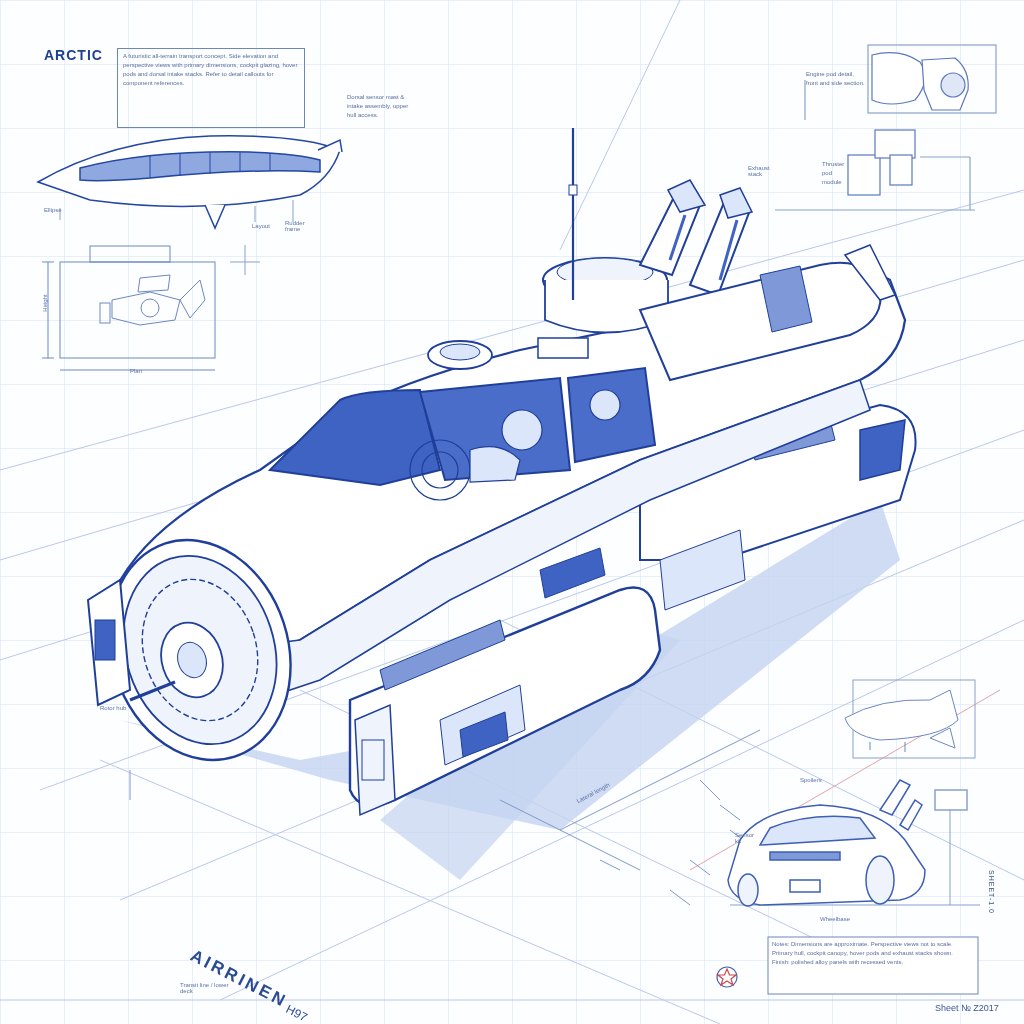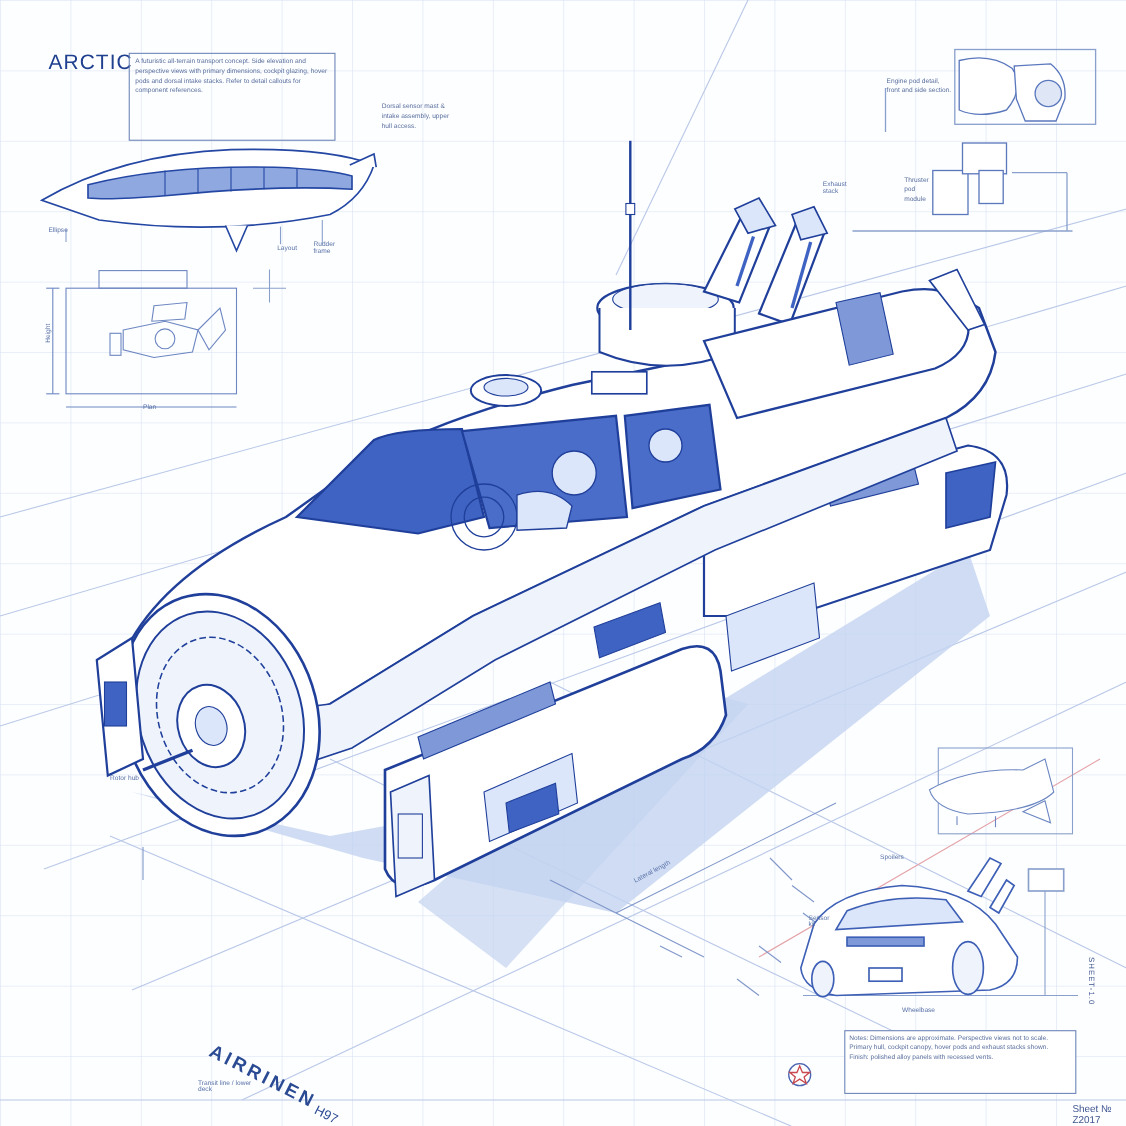--- a/index.html
+++ b/index.html
@@ -1,25 +1,25 @@
 <!DOCTYPE html>
 <html><head>
 <meta charset="utf-8">
 <style>
   html,body{margin:0;padding:0;background:#ffffff;}
   body{width:1024px;height:1024px;position:relative;overflow:hidden;font-family:"Liberation Sans",sans-serif;}
   .sheet{position:absolute;inset:0;background:#fdfeff;}
   svg{position:absolute;left:0;top:0;}
-  .title{position:absolute;left:44px;top:47px;font-size:19px;letter-spacing:1px;color:#1f3f8f;font-weight:normal;}
+  .title{position:absolute;left:44px;top:47px;font-size:14px;letter-spacing:1px;color:#1f3f8f;font-weight:bold;}
   .notes{position:absolute;font-size:6px;line-height:9px;color:#5a6f9e;}
   .notes-box{border:1px solid #6e86b8;padding:3px 5px;}
   .label-tiny{position:absolute;font-size:6px;color:#5a72a8;}
   .airrinen{position:absolute;left:196px;top:946px;font-size:17px;letter-spacing:3px;color:#2a4a93;transform:rotate(27deg);transform-origin:left top;font-weight:bold;}
   .h9{position:absolute;left:290px;top:1002px;font-size:12px;color:#2a4a93;transform:rotate(27deg);transform-origin:left top;}
-  .sheet-num{position:absolute;left:935px;top:1003px;font-size:9px;color:#3e5590;margin-left:40px;}
+  .sheet-num{position:absolute;left:935px;top:1003px;font-size:9px;color:#3e5590;}
   .vert-label{position:absolute;left:988px;top:870px;font-size:7px;color:#3e5590;writing-mode:vertical-rl;letter-spacing:1px;}
 </style>
 </head>
 <body>
 
 <div class="sheet">
 
 <svg width="1024" height="1024" viewBox="0 0 1024 1024">
   <defs>
     <pattern id="grid" width="64" height="64" patternUnits="userSpaceOnUse">

